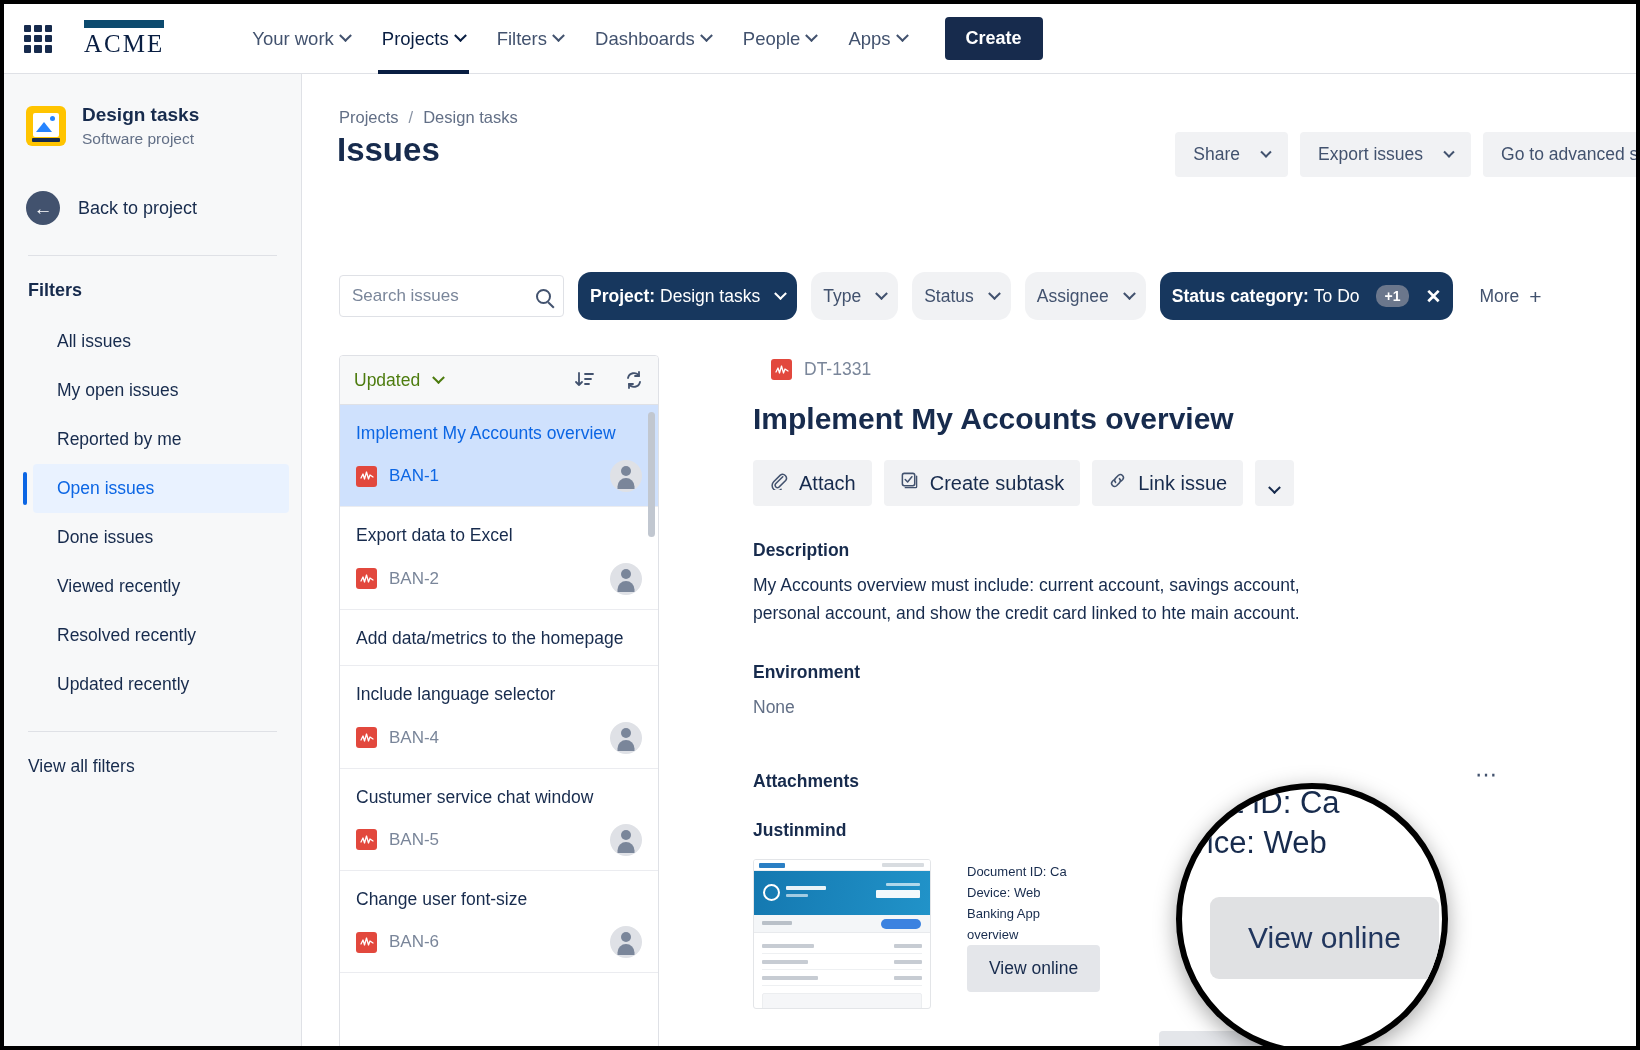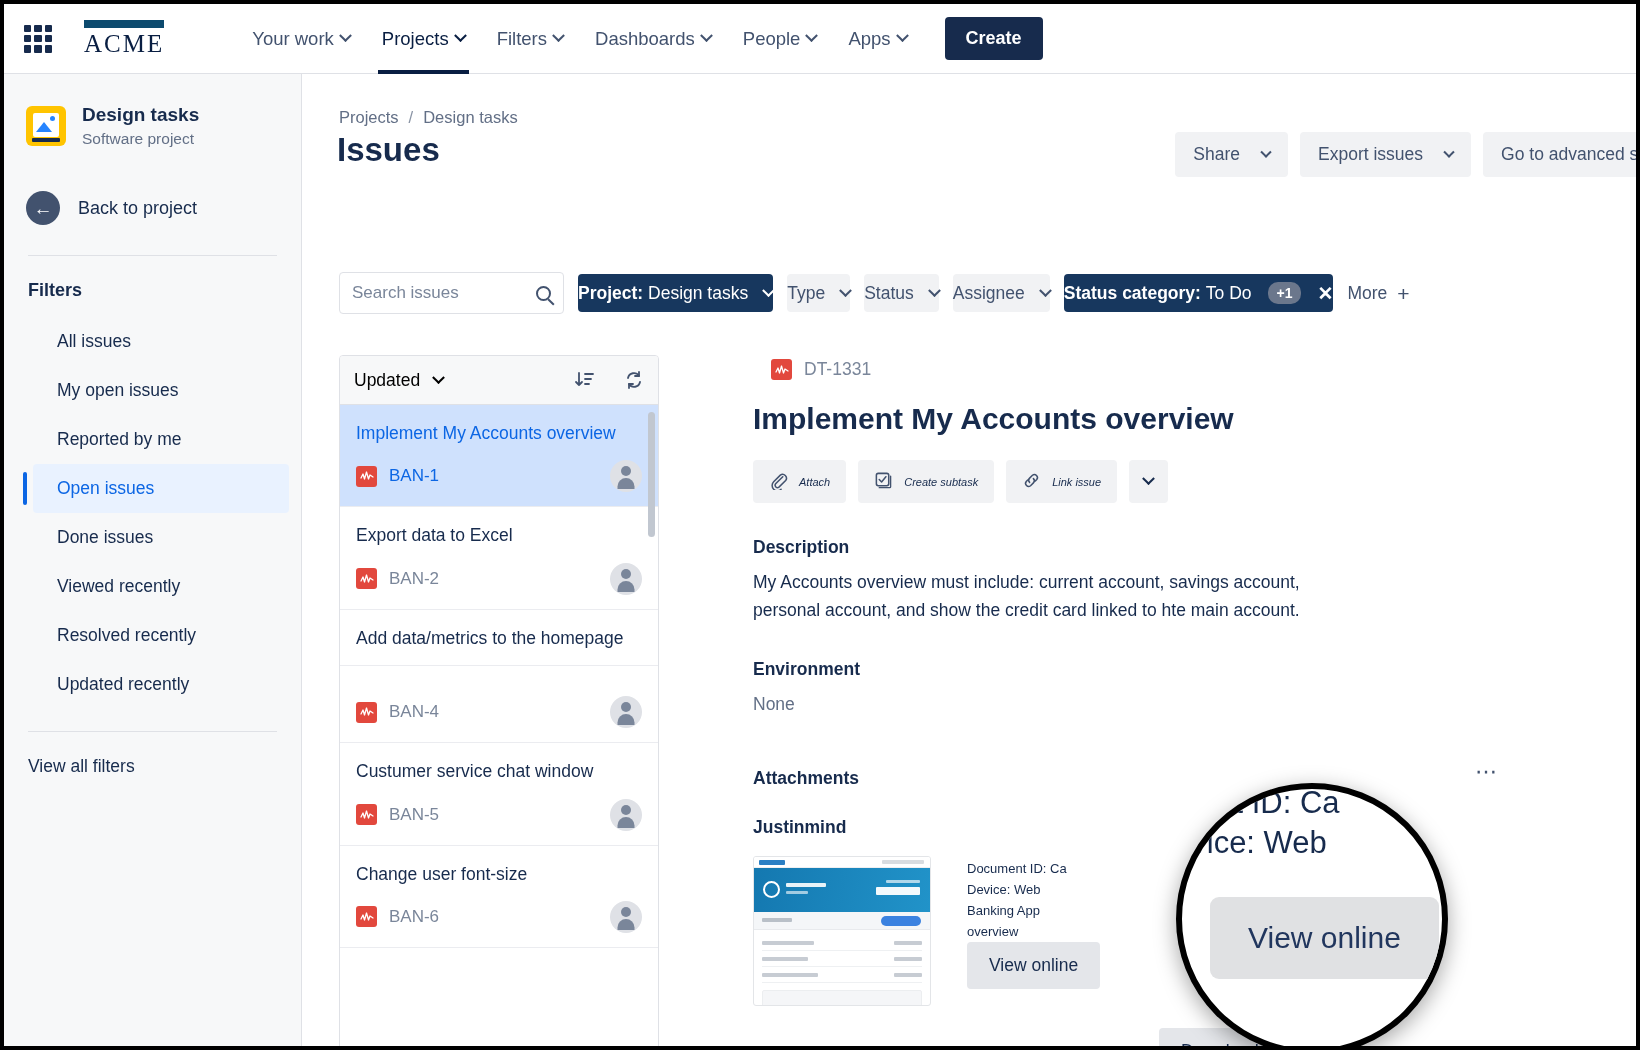--- a/index.html
+++ b/index.html
@@ -145,22 +145,22 @@
   }
   .search-box input {
     border: none; outline: none; font-size: 17px; color: #172b4d;
     background: transparent; width: 100%; font-family: inherit;
   }
   .search-box input::placeholder { color: #7a869a; }
   .mag { width: 15px; height: 15px; border: 2px solid #42526e; border-radius: 50%; position: relative; flex: none; }
   .mag::after { content: ""; position: absolute; right: -6px; bottom: -4px; width: 8px; height: 2px; background: #42526e; transform: rotate(45deg); }
 
   .pill {
-    height: 38px; border-radius: 4px; background: #f1f2f4; color: #42526e;
-    display: flex; align-items: center; gap: 16px; padding: 0 0;
+    height: 48px; border-radius: 13px; background: #f1f2f4; color: #42526e;
+    display: flex; align-items: center; gap: 16px; padding: 0 12px;
     font-size: 17.5px; cursor: pointer; white-space: nowrap;
   }
   .pill.dark { background: #17375e; color: #ffffff; font-weight: bold; }
   .pill.dark.mix b { font-weight: bold; }
   .pill.dark.mix span.val { font-weight: normal; }
   .count-badge {
     background: #6b778c; color: #ffffff; font-size: 14px; font-weight: bold;
     border-radius: 10px; padding: 2px 9px; line-height: 1.3;
   }
   .xmark { font-size: 19px; font-weight: bold; color: #ffffff; cursor: pointer; }
@@ -171,21 +171,21 @@
   .issue-list {
     position: absolute; top: 281px; left: 36px;
     width: 320px; height: 700px;
     border: 1px solid #dfe1e6; border-radius: 4px;
     background: #ffffff; overflow: hidden;
   }
   .list-head {
     height: 49px; background: #f7f8f9; border-bottom: 1px solid #dfe1e6;
     display: flex; align-items: center; justify-content: space-between; padding: 0 14px;
   }
-  .sort-by { display: flex; align-items: center; gap: 14px; font-size: 17.5px; color: #000000; cursor: pointer; justify-content: center; }
+  .sort-by { display: flex; align-items: center; gap: 14px; font-size: 17.5px; color: #4d7c0f; cursor: pointer; justify-content: center; }
   .list-icons { display: flex; align-items: center; gap: 30px; }
   .icon-btn { cursor: pointer; color: #42526e; display: flex; align-items: center; }
 
   .issue-row { padding: 16px 16px 14px 16px; border-bottom: 1px solid #ebecf0; cursor: pointer; background: #ffffff; }
   .issue-row.selected { background: #cfe1fd; }
   .issue-row .summary { font-size: 17.5px; color: #172b4d; line-height: 1.45; }
   .issue-row.selected .summary { color: #0c66e4; }
   .issue-meta { display: flex; align-items: center; justify-content: space-between; margin-top: 14px; }
   .key-wrap { display: flex; align-items: center; gap: 12px; }
   .key-text { font-size: 17px; color: #7a869a; }
@@ -213,22 +213,22 @@
   }
 
   
   .detail { position: absolute; top: 285px; left: 450px; width: 860px; }
   .detail-key { display: flex; align-items: flex-start; gap: 12px; padding-left: 18px; }
   .detail-key .k { font-size: 17.5px; color: #7a869a; cursor: pointer; }
   .detail-title { font-size: 30px; font-weight: bold; color: #172b4d; margin-top: 22px; }
   .detail-actions { display: flex; gap: 12px; margin-top: 24px; }
   .abtn {
     background: #f1f2f4; border: none; border-radius: 4px;
-    font-size: 11px; color: #172b4d; padding: 11px 16px;
-    display: flex; align-items: center; gap: 11px; cursor: pointer; font-style: italic;
+    font-size: 20px; color: #172b4d; padding: 11px 16px;
+    display: flex; align-items: flex-end; gap: 11px; cursor: pointer;
   }
   .abtn.caret { padding: 11px 15px; }
   .sec-title { font-size: 17.5px; font-weight: bold; color: #172b4d; margin-top: 34px; }
   .sec-body { font-size: 17.5px; color: #172b4d; line-height: 1.62; margin-top: 10px; max-width: 600px; }
   .sec-body.muted { color: #626f86; }
   .attach-head { display: flex; align-items: center; justify-content: space-between; margin-top: 38px; width: 745px; }
   .dots { font-size: 22px; color: #42526e; letter-spacing: 1px; line-height: 0.4; cursor: pointer; }
 
   .attach-area { position: relative; margin-top: 28px; }
   .attach-name { font-size: 17.5px; font-weight: bold; color: #172b4d; }
@@ -493,20 +493,21 @@
           </div>
           <div class="avatar"></div>
         </div>
       </div>
 
       <div class="issue-row">
         <div class="summary">Add data/metrics to the homepage</div>
       </div>
 
       <div class="issue-row">
+        <div class="summary">Include language selector</div>
         <div class="issue-meta">
           <div class="key-wrap">
             <span class="type-icon">
               <svg width="14" height="14" viewBox="0 0 14 14">
                   <path d="M1 9 L3 5 L4.5 10 L6.5 3 L8.5 10 L10 6 L13 8" stroke="#fff" stroke-width="1.3" fill="none" stroke-linejoin="round" stroke-linecap="round"></path>
                 </svg>
             </span>
             <span class="key-text">BAN-4</span>
           </div>
           <div class="avatar"></div>

